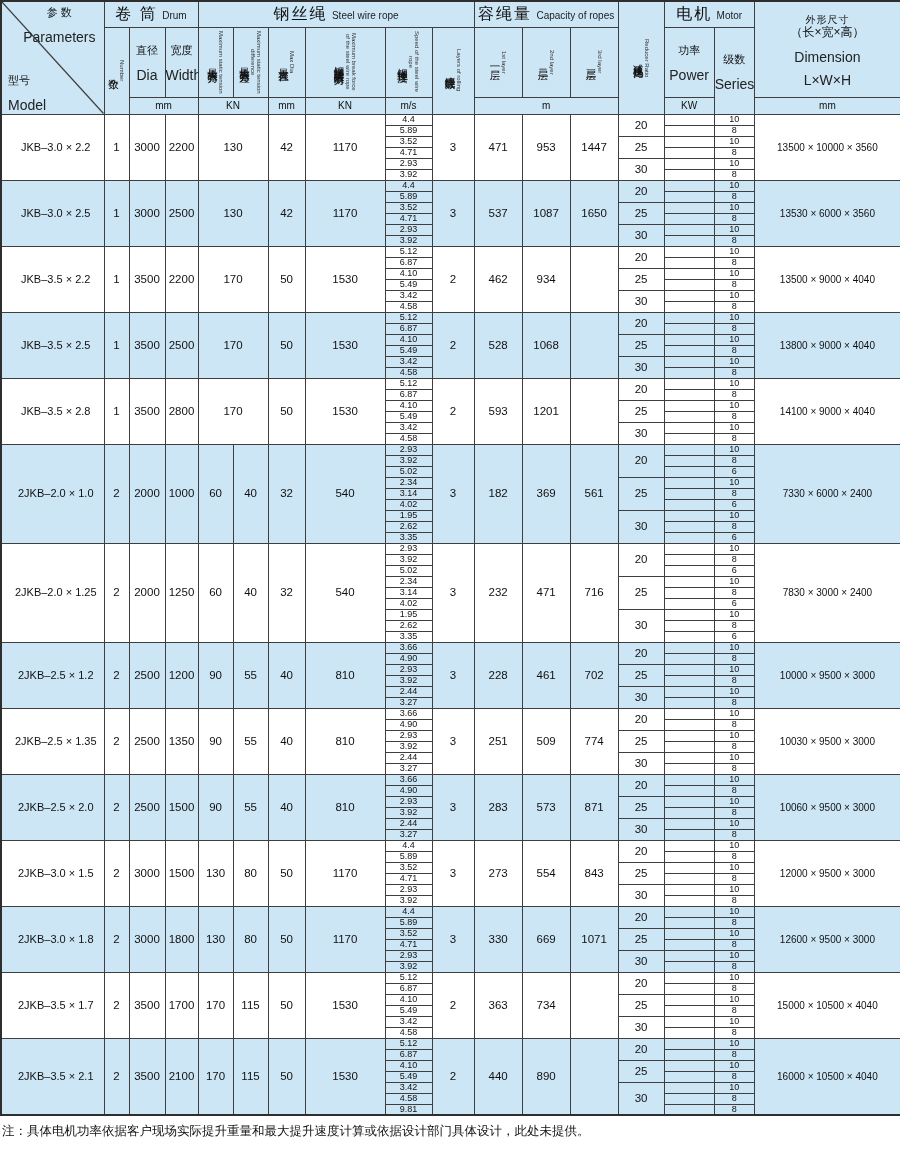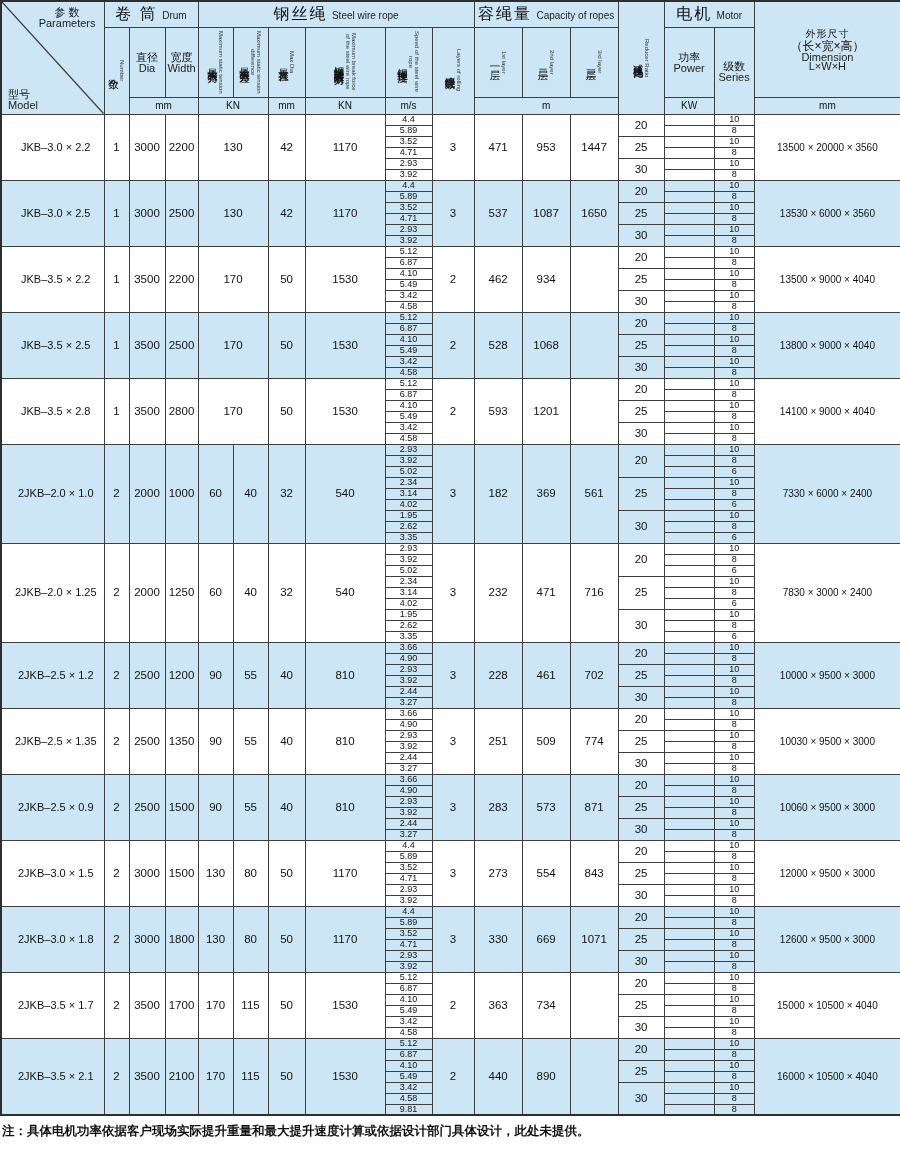--- a/index.html
+++ b/index.html
@@ -10,30 +10,30 @@
   tr.h1{height:26px;} tr.h2{height:70px;} tr.h3{height:17px;}
   tbody tr{height:11px;}
   tbody td{font-size:11.5px;line-height:11px;}
   td.sm{font-size:9px;line-height:9px;}
   td.model{font-size:11px;padding-left:6px;}
   td.dim{font-size:10px;}
   tr.band td{background:var(--band,#cce6f5);}
   .gzh{font-size:16px;letter-spacing:2px;}
   .gen{font-size:10px;color:#222;}
   .hzh{font-size:11px;display:block;line-height:13px;}
-  .hen{font-size:11px;color:#222;display:block;line-height:9px;}
+  .hen{font-size:14px;color:#222;display:block;line-height:9px;margin-top:14px;}
   .v{display:flex;flex-direction:row;align-items:center;justify-content:center;gap:0;}
   .zh-v{writing-mode:vertical-rl;text-orientation:upright;font-size:10.5px;line-height:11px;letter-spacing:1px;max-height:62px;}
   .en-v{writing-mode:vertical-rl;font-size:6px;line-height:6px;color:#333;max-height:64px;}
   .unit{font-size:10px;margin-left:31px;}
   .corner{position:relative;padding:0;}
   .corner svg{position:absolute;left:0;top:0;width:100%;height:100%;}
   .corner .tr{position:absolute;top:4px;right:8px;text-align:center;}
   .corner .bl{position:absolute;bottom:4px;left:6px;text-align:left;}
-  .note{font-size:12.5px;padding:7px 2px 4px 2px;text-align:left;font-weight:bold;}
+  .note{font-size:12.5px;padding:7px 2px 4px 2px;text-align:left;}
 </style>
 </head>
 <body>
 
 <div class="page">
 <table>
   <colgroup>
     <col style="width:103px">
         <col style="width:25px">
         <col style="width:36px">
@@ -183,21 +183,21 @@
           <td rowspan="6">42</td>
           <td rowspan="6">1170</td>
           <td class="sm">4.4</td>
           <td rowspan="6">3</td>
           <td rowspan="6">471</td>
           <td rowspan="6">953</td>
           <td rowspan="6">1447</td>
           <td rowspan="2">20</td>
           <td class="sm"></td>
           <td class="sm">10</td>
-          <td rowspan="6" class="dim">13500 × 20000 × 3560</td>
+          <td rowspan="6" class="dim">13500 × 10000 × 3560</td>
         </tr>
         <tr>
           <td class="sm">5.89</td>
           <td class="sm"></td>
           <td class="sm">8</td>
         </tr>
         <tr>
           <td class="sm">3.52</td>
           <td rowspan="2">25</td>
           <td class="sm"></td>
@@ -607,21 +607,21 @@
           <td rowspan="2">30</td>
           <td class="sm"></td>
           <td class="sm">10</td>
         </tr>
         <tr>
           <td class="sm">3.27</td>
           <td class="sm"></td>
           <td class="sm">8</td>
         </tr>
         <tr class="band">
-          <td rowspan="6" class="model">2JKB–2.5 × 0.9</td>
+          <td rowspan="6" class="model">2JKB–2.5 × 2.0</td>
           <td rowspan="6">2</td>
           <td rowspan="6">2500</td>
           <td rowspan="6">1500</td>
           <td rowspan="6">90</td>
           <td rowspan="6">55</td>
           <td rowspan="6">40</td>
           <td rowspan="6">810</td>
           <td class="sm">3.66</td>
           <td rowspan="6">3</td>
           <td rowspan="6">283</td>

